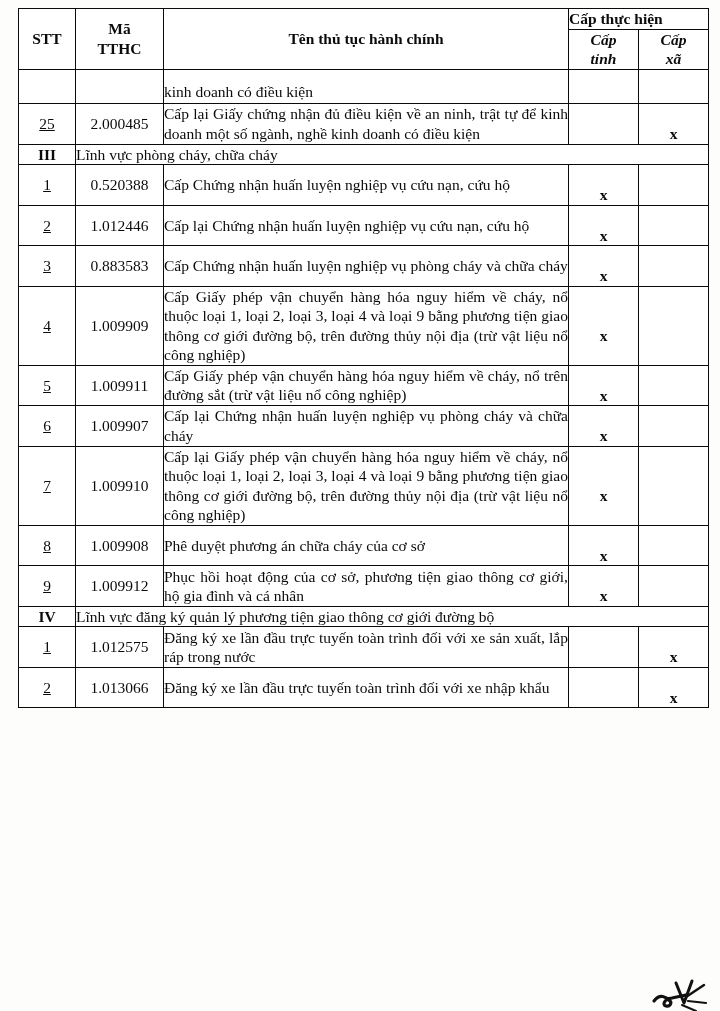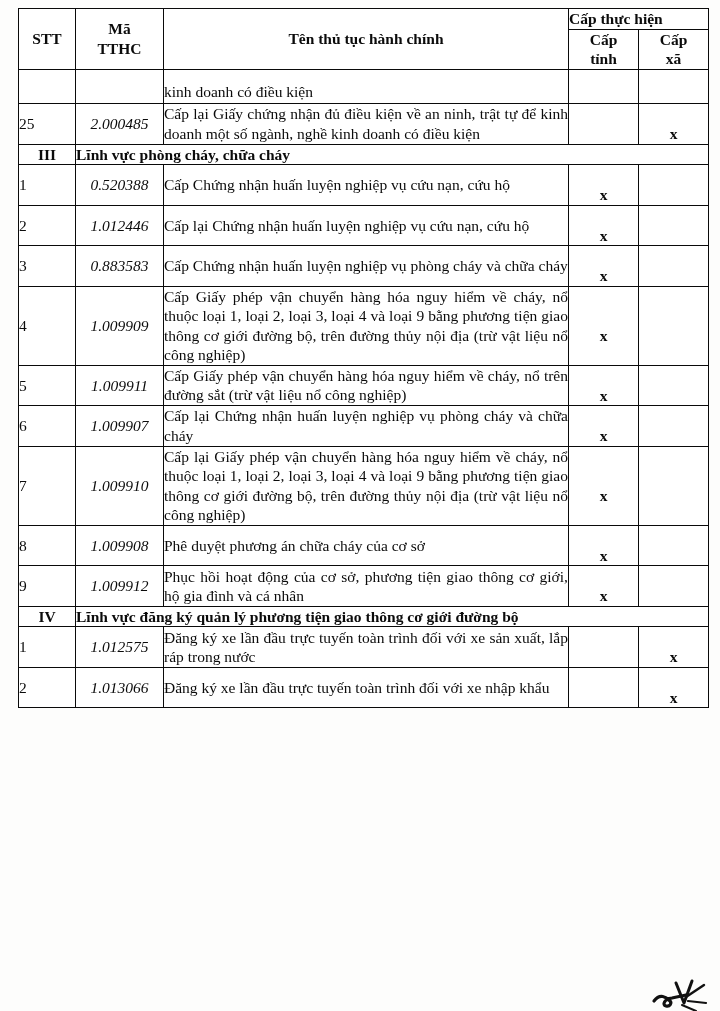--- a/index.html
+++ b/index.html
@@ -68,32 +68,34 @@
     font-size: 16.5px;
     text-align: left;
     padding: 4px 2px 3px 2px;
   }
   .hd-sub {
     font-weight: bold;
     font-size: 15.5px;
     text-align: center;
     line-height: 1.16;
     padding: 4px 2px 5px 2px;
+    font-style: italic;
   }
 
   
   .c-num {
+    text-align: center;
     font-size: 15.5px;
     padding: 2px 1px;
+    text-decoration: underline;
   }
   .c-code {
     text-align: center;
     font-size: 15.5px;
     padding: 2px 2px;
-    font-style: italic;
   }
   .c-name {
     text-align: justify;
     text-align-last: left;
     padding: 3px 7px 4px 8px;
     font-size: 15.8px;
     line-height: 1.33;
     hyphens: none;
   }
   .c-mark {
@@ -109,21 +111,21 @@
 
   
   .sec-roman {
     text-align: center;
     font-weight: bold;
     font-size: 16px;
     padding: 4px 0 5px 0;
   }
   .sec-title {
     text-align: left;
-    font-weight: bold;
+    font-weight: normal;
     font-size: 16.2px;
     padding: 4px 0 5px 9px;
   }
 
   
   .cont-row .c-name {
     padding-top: 12px;
     padding-bottom: 2px;
   }
 

